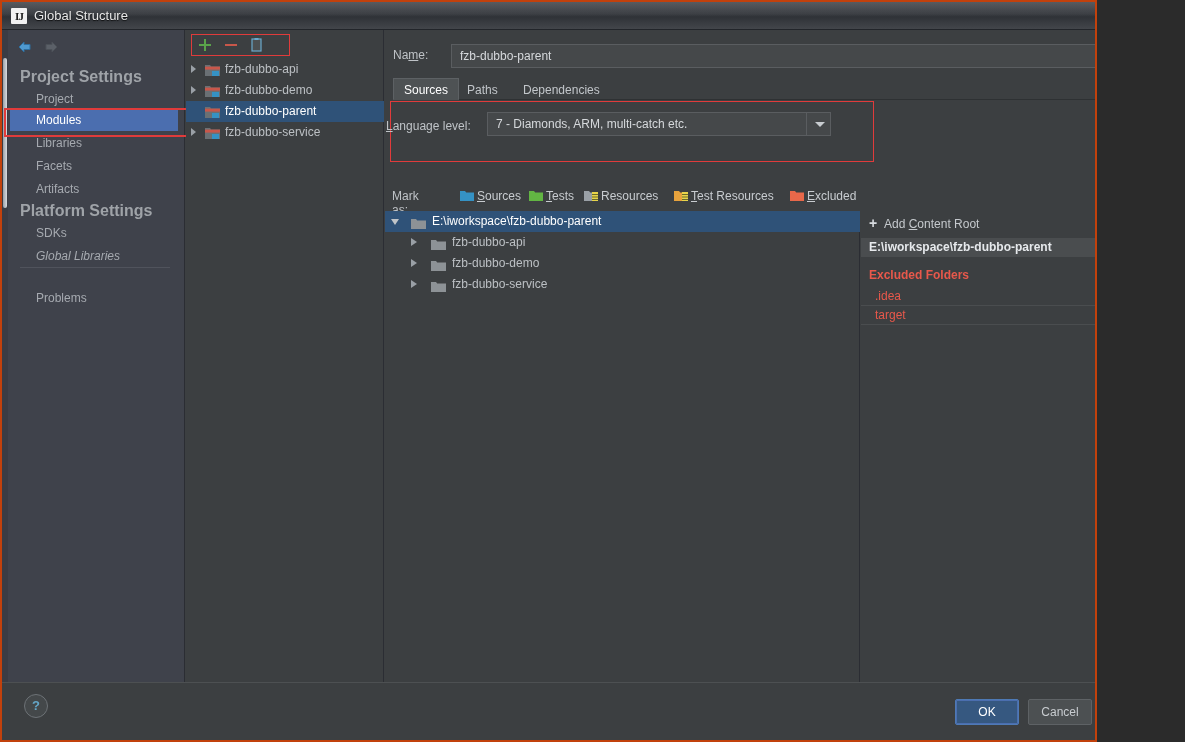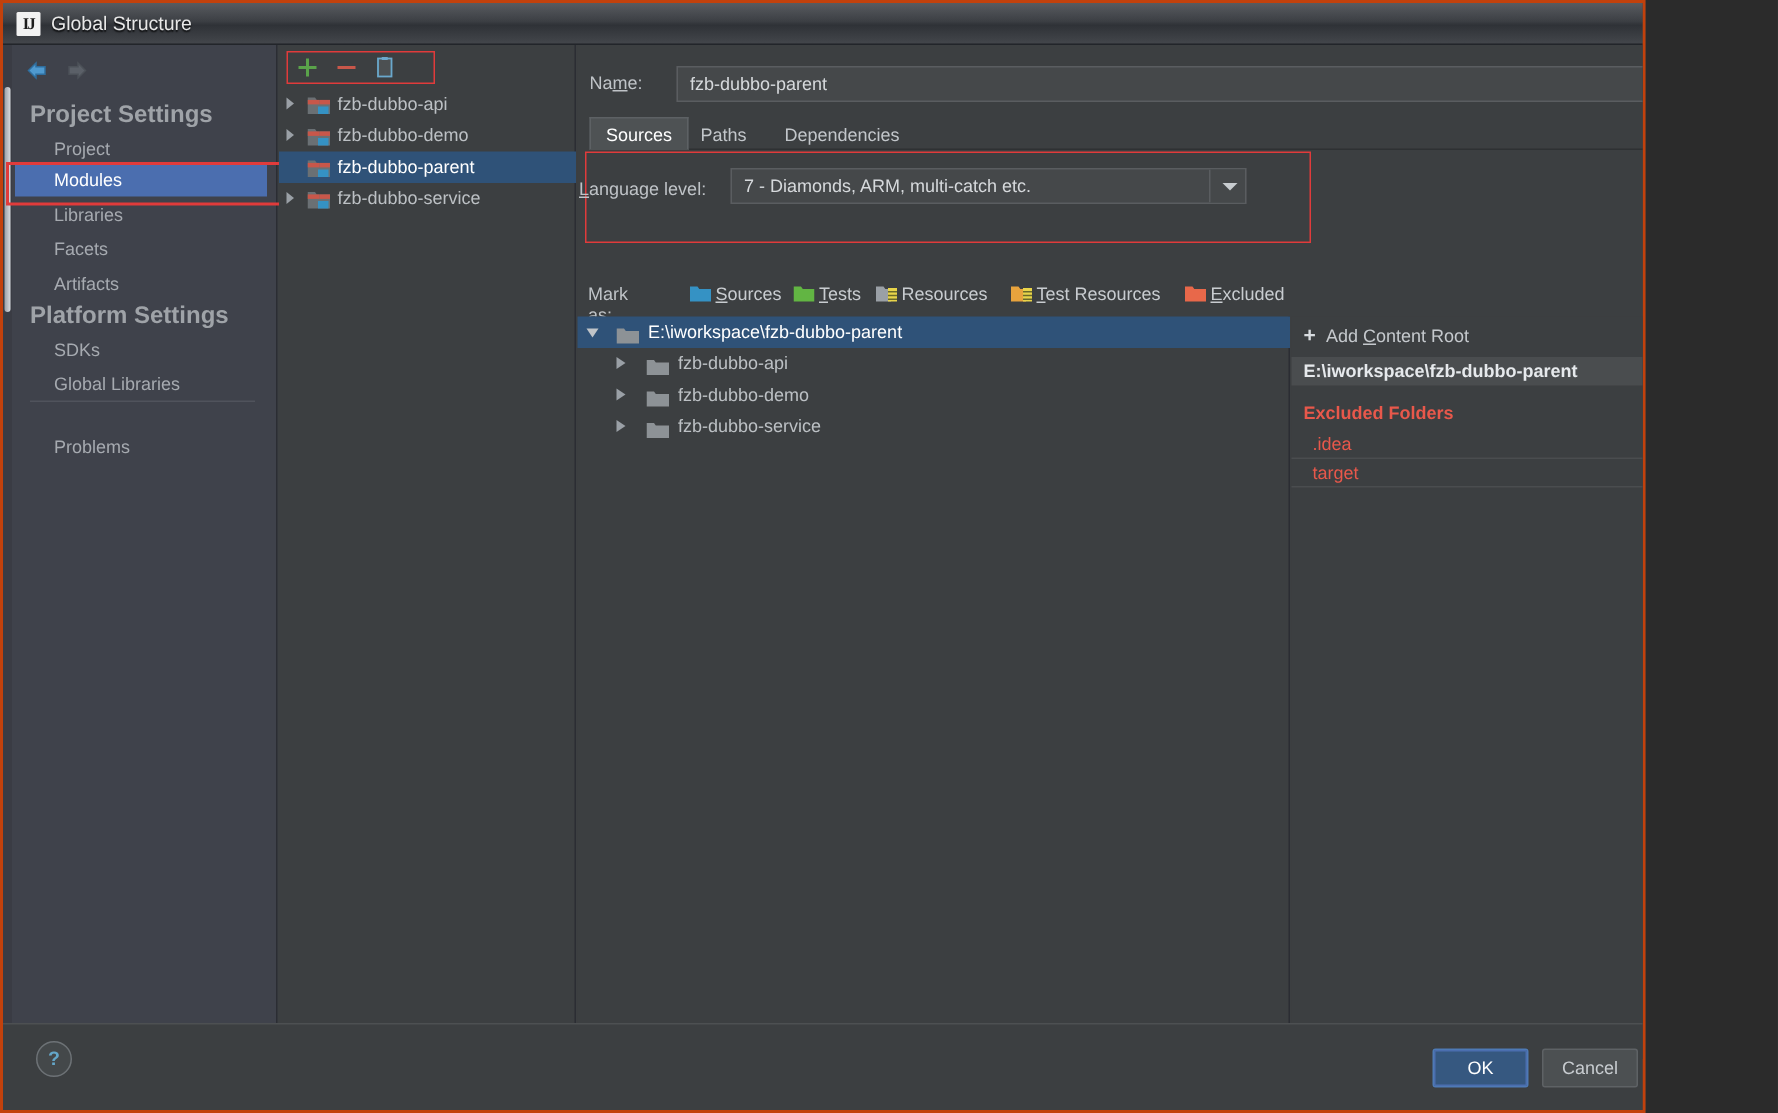--- a/index.html
+++ b/index.html
@@ -411,21 +411,21 @@
       <div class="side-group" style="top:38px;">Project Settings</div>
       <div class="side-group" style="top:172px;">Platform Settings</div>
       <div id="sidebar-sep"></div>
 
       <div class="side-item" style="top:59px;">Project</div>
       <div class="side-item selected" style="top:80px;">Modules</div>
       <div class="side-item" style="top:103px;">Libraries</div>
       <div class="side-item" style="top:126px;">Facets</div>
       <div class="side-item" style="top:149px;">Artifacts</div>
       <div class="side-item" style="top:193px;">SDKs</div>
-      <div class="side-item" style="top:216px;">Global Libraries</div>
+      <div class="side-item" style="top:216px;font-style:italic;">Global Libraries</div>
       <div class="side-item" style="top:258px;">Problems</div>
     </div>
 
     <div id="modules-pane">
 
       <div id="module-toolbar">
         <div class="tb-outline"></div>
         <div class="tb-btn" style="left:5px;">
           <svg width="18" height="18" viewBox="0 0 18 18">
             <path d="M8 3 L10 3 L10 8 L15 8 L15 10 L10 10 L10 15 L8 15 L8 10 L3 10 L3 8 L8 8 Z" fill="#5aa34a"></path>

